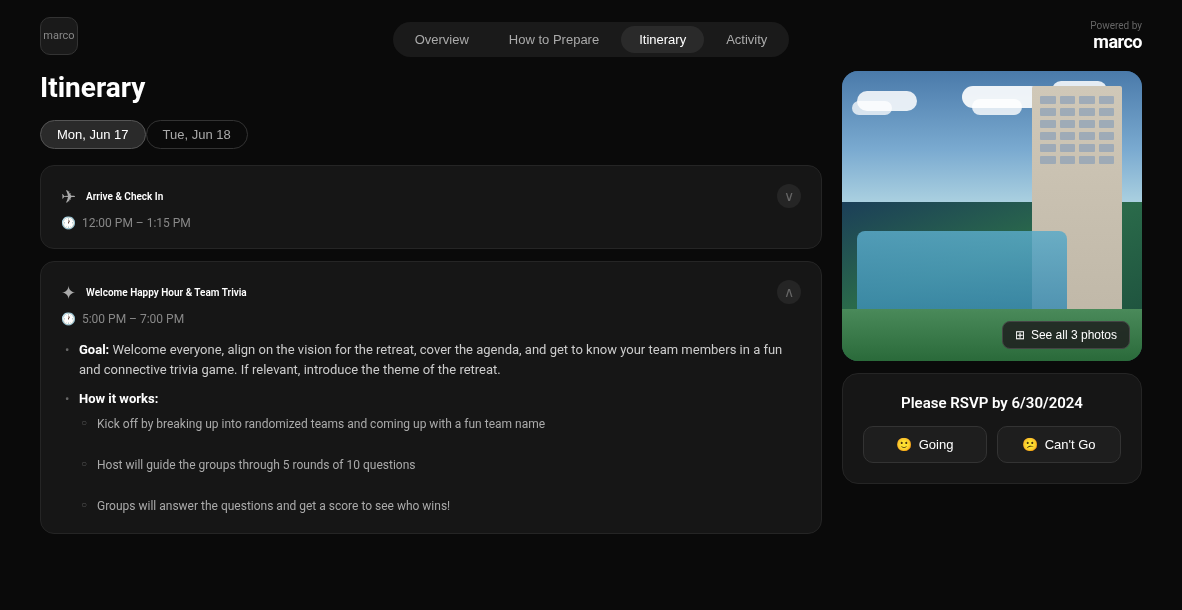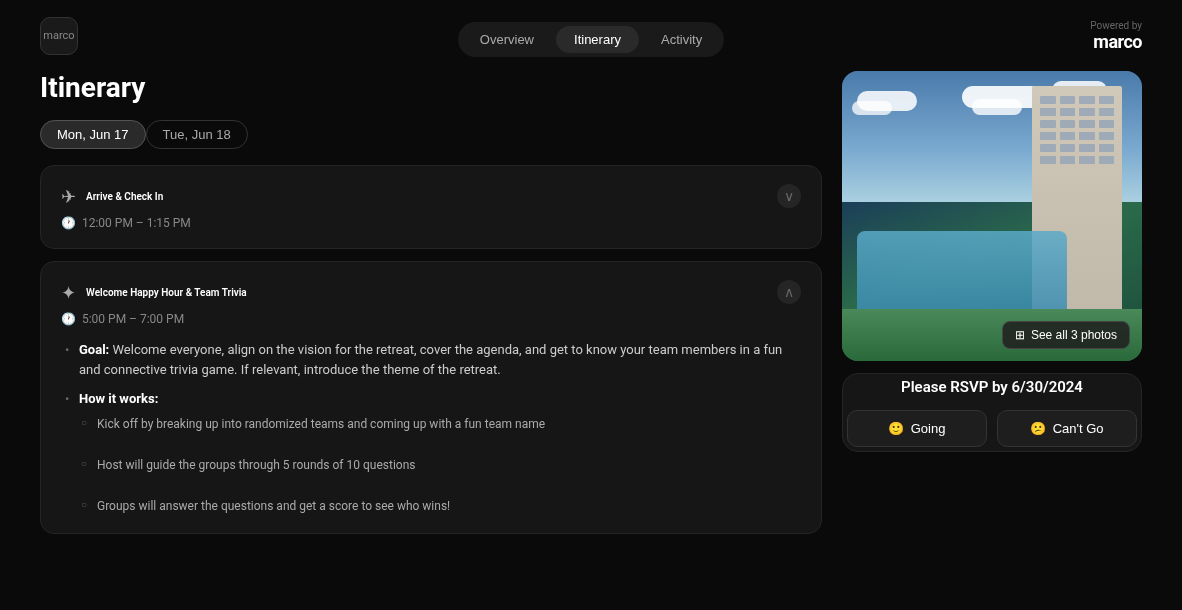--- a/index.html
+++ b/index.html
@@ -329,21 +329,21 @@
       font-size: 12px;
       color: #fff;
       cursor: pointer;
       backdrop-filter: blur(4px);
     }
 
     
     .rsvp-card {
       background: #161616;
       border-radius: 16px;
-      padding: 4px;
+      padding: 20px;
       border: 1px solid #252525;
     }
     .rsvp-title {
       font-size: 15px;
       font-weight: 600;
       color: #ffffff;
       text-align: center;
       margin-bottom: 14px;
     }
     .rsvp-buttons {
@@ -370,20 +370,21 @@
 
 <div class="top-nav">
   <div class="logo-area">
     <div class="logo-box">
       <span>marco</span>
     </div>
   </div>
 
   <div class="nav-tabs">
     <button class="nav-tab">Overview</button>
+    <button class="nav-tab">How to Prepare</button>
     <button class="nav-tab active">Itinerary</button>
     <button class="nav-tab">Activity</button>
   </div>
 
   <div class="powered-by">
     <span>Powered by</span>
     <span class="powered-by-brand">marco</span>
   </div>
 </div>
 

